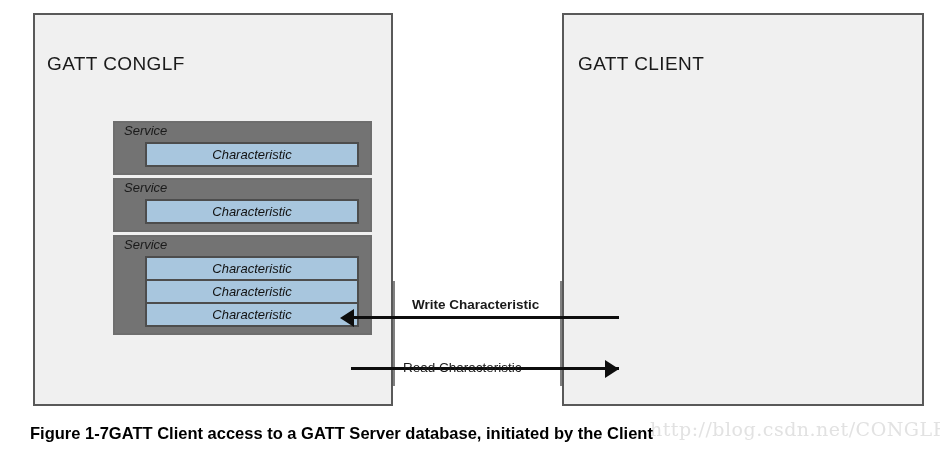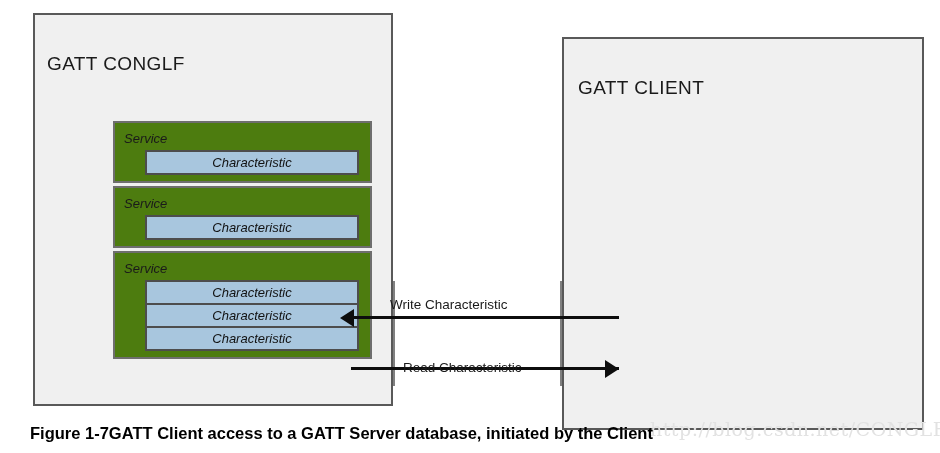--- a/index.html
+++ b/index.html
@@ -34,21 +34,20 @@
     left: 33px;
     top: 13px;
     width: 360px;
     height: 393px;
   }
   #gatt-client-box {
     left: 562px;
     top: 13px;
     width: 362px;
     height: 393px;
-    margin-top: 24px;
   }
   .actor-title {
     position: absolute;
     font-size: 19px;
     font-weight: 400;
     letter-spacing: 0.4px;
     color: #1a1a1a;
     white-space: nowrap;
   }
   #gatt-server-title { left: 12px; top: 38px; }
@@ -56,25 +55,25 @@
 
   
   #service-stack {
     position: absolute;
     left: 113px;
     top: 121px;
     width: 259px;
   }
   .service-box {
     position: relative;
-    background: #4d7c0f;
+    background: #737373;
     border: 2px solid #6e6e6e;
     box-sizing: border-box;
     margin-bottom: 3px;
-    padding: 8px 0 6px 0;
+    padding: 0 0 6px 0;
   }
   .service-label {
     font-size: 13px;
     font-style: italic;
     color: #1a1a1a;
     margin-left: 9px;
     margin-bottom: 4px;
     line-height: 15px;
   }
   .char-list {
@@ -141,21 +140,21 @@
     border-bottom: 9px solid transparent;
     border-left: 14px solid #0d0d0d;
   }
   .arrow-label {
     position: absolute;
     font-size: 13.5px;
     color: #1a1a1a;
     white-space: nowrap;
     background: transparent;
   }
-  #write-arrow-label { left: 390px; top: 297px; }
+  #write-arrow-label { left: 412px; top: 297px; font-weight: bold; }
   #read-arrow-label  { left: 403px; top: 360px; }
 
   
   #figure-caption {
     position: absolute;
     left: 30px;
     top: 424px;
     font-size: 16.5px;
     font-weight: bold;
     color: #000000;

